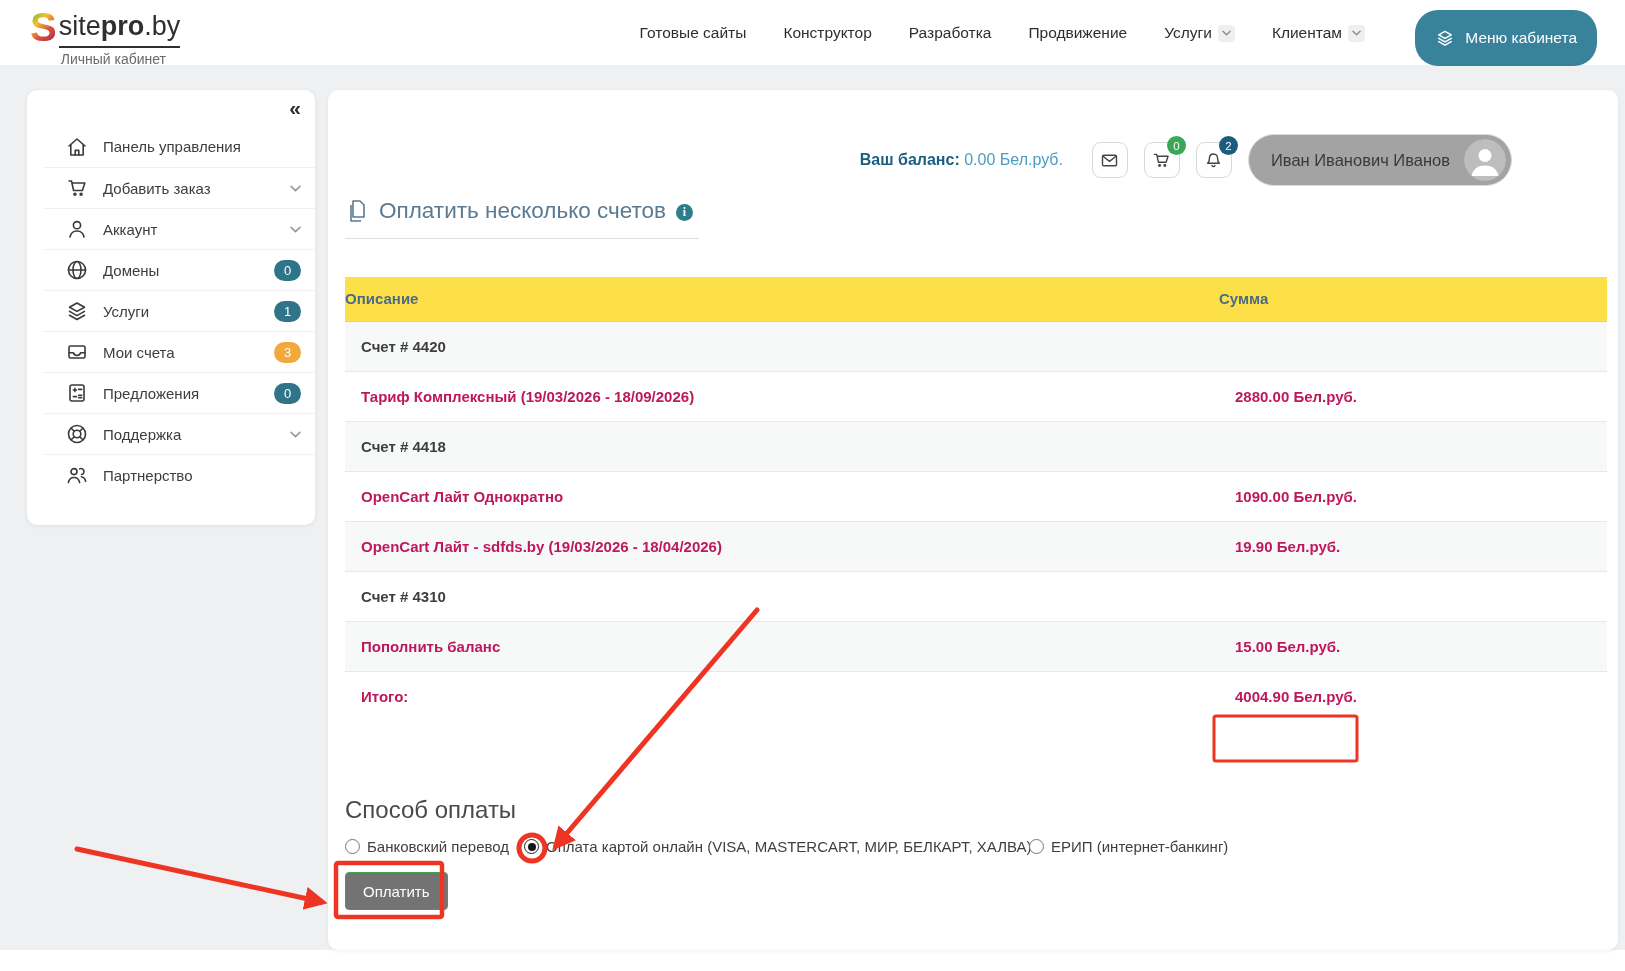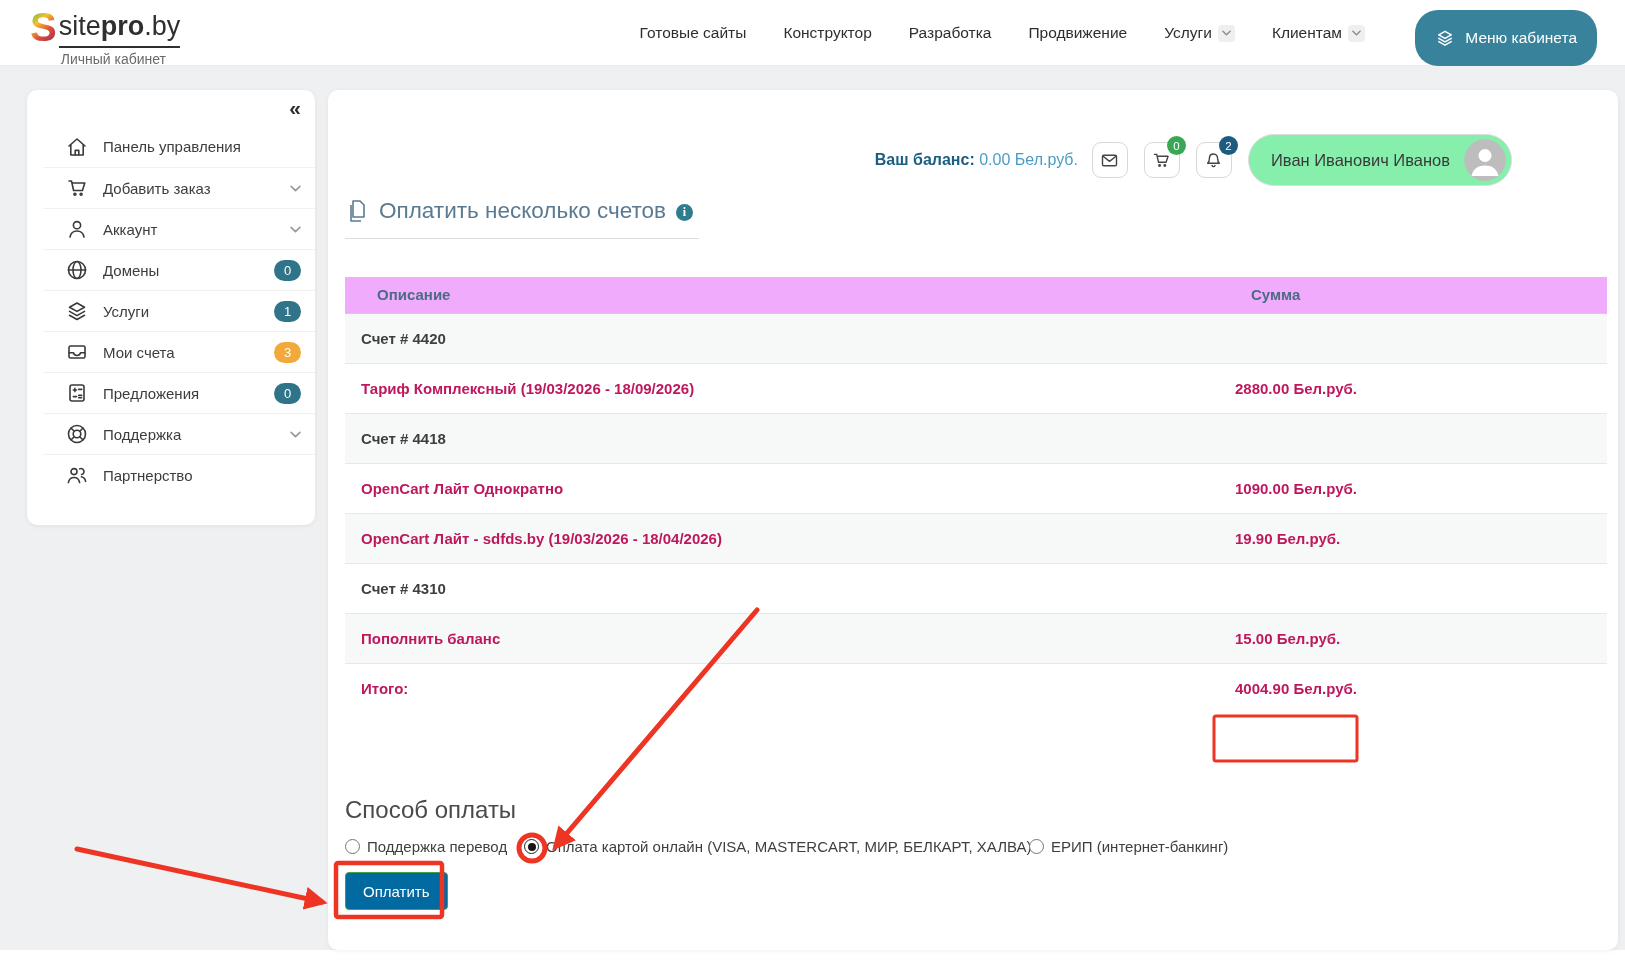--- a/index.html
+++ b/index.html
@@ -66,36 +66,36 @@
   .badge.orange{background:#f2a93b;}
   .side-chev{color:#9a9a9a;}
   .side-chev svg{width:11px;height:7px;}
 
   
   .content{
     position:absolute;left:328px;top:90px;width:1290px;height:860px;background:#ffffff;
     border-radius:10px;box-shadow:0 1px 5px rgba(0,0,0,.06);z-index:2;
   }
   .topbar{position:absolute;top:44px;right:106px;height:52px;display:flex;align-items:center;}
-  .balance{font-size:16px;margin-right:14px;white-space:nowrap;}
+  .balance{font-size:16px;margin-right:29px;white-space:nowrap;}
   .balance b{color:#1b5e82;font-weight:700;}
   .balance .val{color:#4b9cc4;}
   .icon-btn{
     position:relative;width:36px;height:36px;border:1px solid #d8d8d8;border-radius:9px;background:#fff;
     display:flex;align-items:center;justify-content:center;cursor:pointer;margin-right:16px;
   }
   .icon-btn svg{width:21px;height:21px;stroke:#444;fill:none;stroke-width:1.6;stroke-linecap:round;stroke-linejoin:round;}
   .mini-badge{
     position:absolute;top:-7px;right:-7px;width:19px;height:19px;border-radius:50%;
     color:#fff;font-size:11.5px;display:flex;align-items:center;justify-content:center;
   }
   .mini-badge.green{background:#3aa757;}
   .mini-badge.blue{background:#1d5c7e;}
   .user-pill{
-    height:52px;border:1px solid #dcdcdc;border-radius:28px;background:#86efac;display:flex;align-items:center;
+    height:52px;border:1px solid #dcdcdc;border-radius:28px;background:#a3a3a3;display:flex;align-items:center;
     padding:0 5px 0 22px;cursor:pointer;
   }
   .user-name{font-size:16.5px;color:#3a3a3a;margin-right:14px;white-space:nowrap;}
   .avatar{width:42px;height:42px;border-radius:50%;overflow:hidden;flex:0 0 auto;}
 
   .page-title-wrap{
     position:absolute;left:17px;top:108px;display:flex;align-items:center;gap:10px;
     padding-bottom:14px;border-bottom:1px solid #dddddd;padding-right:6px;
   }
   .title-icon{color:#5a7a92;}
@@ -104,22 +104,22 @@
   .info-icon{
     width:17px;height:17px;border-radius:50%;background:#2e7d8f;color:#fff;
     font-size:12px;font-weight:700;font-family:"Liberation Serif","DejaVu Serif",serif;
     display:flex;align-items:center;justify-content:center;cursor:pointer;margin-top:3px;
   }
 
   
   .inv-table{position:absolute;left:17px;top:187px;width:1262px;border-collapse:collapse;table-layout:fixed;}
   .inv-table col.c1{width:874px;}
   .inv-table th{
-    background:#f0abfc;color:#4a6b85;font-size:15px;font-weight:700;text-align:left;
-    height:36px;padding:0 32px;border-bottom:1px solid #cfcfcf;
+    background:#fde047;color:#4a6b85;font-size:15px;font-weight:700;text-align:left;
+    height:44px;padding:0 0;border-bottom:1px solid #cfcfcf;
   }
   .inv-table td{
     height:50px;padding:0 16px;font-size:15px;color:#be185d;border-top:1px solid #e8e8e8;
     vertical-align:middle;
     font-weight:bold;
   }
   .inv-table tr:first-child td{border-top:none;}
   .inv-table tr.stripe td{background:#f7f8f8;}
   .inv-table tr.section td{font-weight:700;color:#3f3f3f;}
 
@@ -129,21 +129,21 @@
   .method{position:absolute;top:0;display:flex;align-items:center;gap:7px;cursor:pointer;white-space:nowrap;}
   .method .lbl{font-size:15px;color:#3f3f3f;}
   .radio{
     width:15px;height:15px;border-radius:50%;border:1px solid #767676;background:#fff;
     display:flex;align-items:center;justify-content:center;flex:0 0 auto;
   }
   .radio.sel{border-color:#222;}
   .radio.sel::after{content:"";width:8px;height:8px;border-radius:50%;background:#161616;}
   .pay-btn{
     position:absolute;left:17px;top:782px;height:38px;padding:0 17px;border:1px solid #43a047;border-radius:4px;
-    background:#0369a1;color:#ffffff;font-size:15px;cursor:pointer;font-family:inherit;
+    background:#737373;color:#ffffff;font-size:15px;cursor:pointer;font-family:inherit;
   }
 
   
   .annotations{position:absolute;left:0;top:0;width:1625px;height:971px;z-index:9;pointer-events:none;}
 </style>
 </head>
 <body>
 
 <div class="gray-band"></div>
 
@@ -401,21 +401,21 @@
           <td>Итого:</td>
           <td>4004.90 Бел.руб.</td>
         </tr>
       </tbody>
   </table>
 
   <h2 class="pay-heading">Способ оплаты</h2>
   <div class="methods" id="methods">
       <label class="method" style="left:0px">
         <span class="radio"></span>
-        <span class="lbl">Поддержка перевод</span>
+        <span class="lbl">Банковский перевод</span>
       </label>
       <label class="method" style="left:179px">
         <span class="radio sel"></span>
         <span class="lbl">Оплата картой онлайн (VISA, MASTERCART, МИР, БЕЛКАРТ, ХАЛВА)</span>
       </label>
       <label class="method" style="left:684px">
         <span class="radio"></span>
         <span class="lbl">ЕРИП (интернет-банкинг)</span>
       </label>
     </div>

